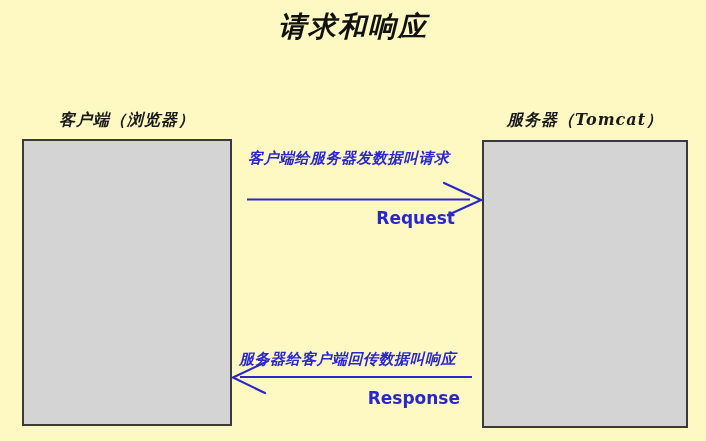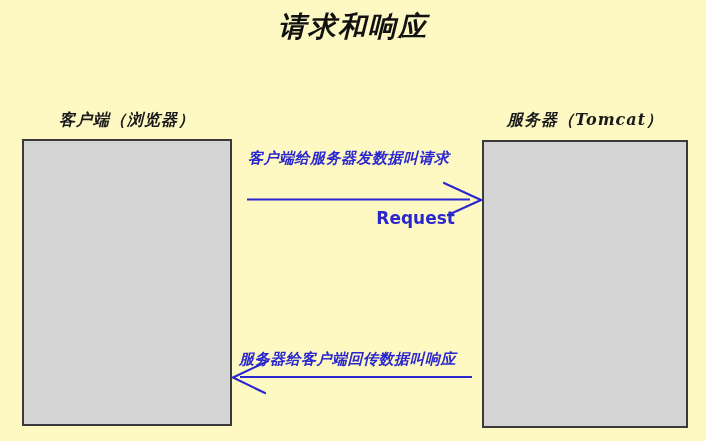--- a/index.html
+++ b/index.html
@@ -148,20 +148,21 @@
   <div class="entity-box" id="client-box"></div>
 
   <div class="entity-box" id="server-box"></div>
 
   <div class="arrow-note" id="request-note">客户端给服务器发数据叫请求</div>
 
   <div class="arrow-caption" id="request-caption">Request</div>
 
   <div class="arrow-note" id="response-note">服务器给客户端回传数据叫响应</div>
 
+  <div class="arrow-caption" id="response-caption">Response</div>
 
   <svg id="arrow-layer" viewBox="0 0 706 441">
 
     <g>
       <line x1="247" y1="199.5" x2="470" y2="199.5" stroke="#2a27cf" stroke-width="2.2" stroke-linecap="butt"></line>
       <polyline points="444,183 481,200 448,215" fill="none" stroke="#2a27cf" stroke-width="2.2" stroke-linecap="round" stroke-linejoin="miter"></polyline>
     </g>
 
     <g>
       <line x1="240" y1="377" x2="472" y2="377" stroke="#2a27cf" stroke-width="2.2" stroke-linecap="butt"></line>

